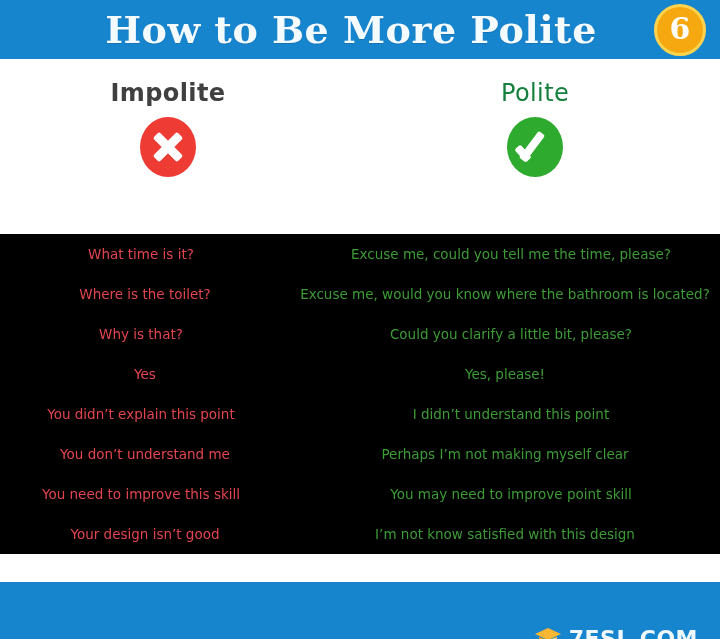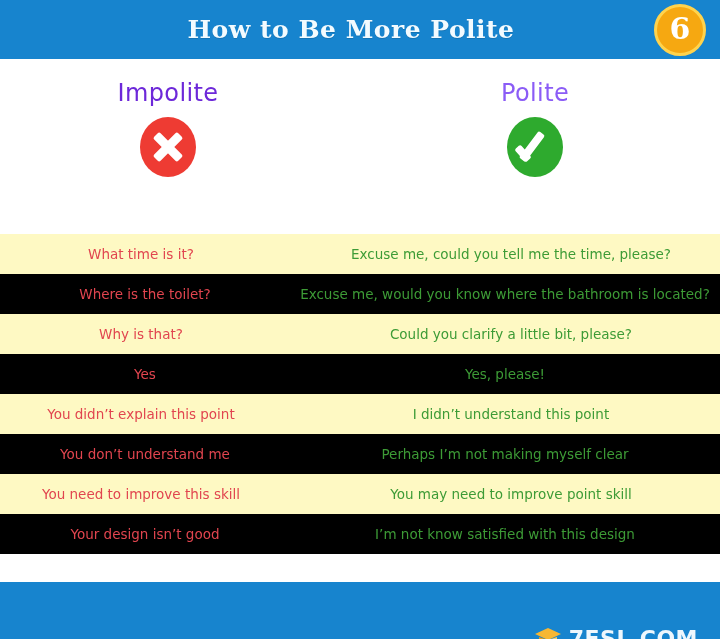--- a/index.html
+++ b/index.html
@@ -19,21 +19,21 @@
   
   .header{
     position:absolute;left:0;top:0;
     width:720px;height:59px;
     background:#1784ce;
     display:flex;align-items:center;justify-content:center;
   }
   .header-title{
     font-family:"DejaVu Serif", serif;
     font-weight:700;
-    font-size:25px;
+    font-size:38px;
     letter-spacing:.5px;
     color:#f3fbff;
     text-shadow:0 1px 0 rgba(0,0,0,.12);
     white-space:nowrap;
     margin-right:18px;
   }
   .badge{
     position:absolute;
     right:14px;top:4px;
     width:52px;height:52px;
@@ -65,22 +65,22 @@
   .col.left{left:-12px;}
   .col.right{left:355px;}
 
   .col-title{
     font-family:"DejaVu Sans", sans-serif;
     font-size:24px;
     font-weight:400;
     margin-top:20px;
     letter-spacing:.4px;
   }
-  .col-title.impolite{color:#6d28d9;}
-  .col-title.polite{color:#8b5cf6;}
+  .col-title.impolite{color:#404040;font-weight:bold;}
+  .col-title.polite{color:#15803d;}
 
   .mark{
     width:56px;height:60px;
     border-radius:50%;
     margin-top:10px;
     display:flex;align-items:center;justify-content:center;
     position:relative;
   }
   .mark.cross{background:#ee3b33;}
   .mark.check{background:#2eaa2e;}
@@ -137,21 +137,21 @@
     width:330px;height:300px;
     opacity:.45;
     pointer-events:none;
   }
   .row{
     position:relative;
     height:40px;
     display:flex;align-items:center;
     box-sizing:border-box;
   }
-  .row.odd{background:#fef9c3;gap:20px;}
+  .row.odd{background:#000000;gap:20px;}
   .row.even{background:#000000;}
   .cell{
     position:relative;z-index:2;
     display:flex;align-items:center;justify-content:center;
     height:40px;
     box-sizing:border-box;
   }
   .cell.left{
     width:290px;
     color:#e1454f;

